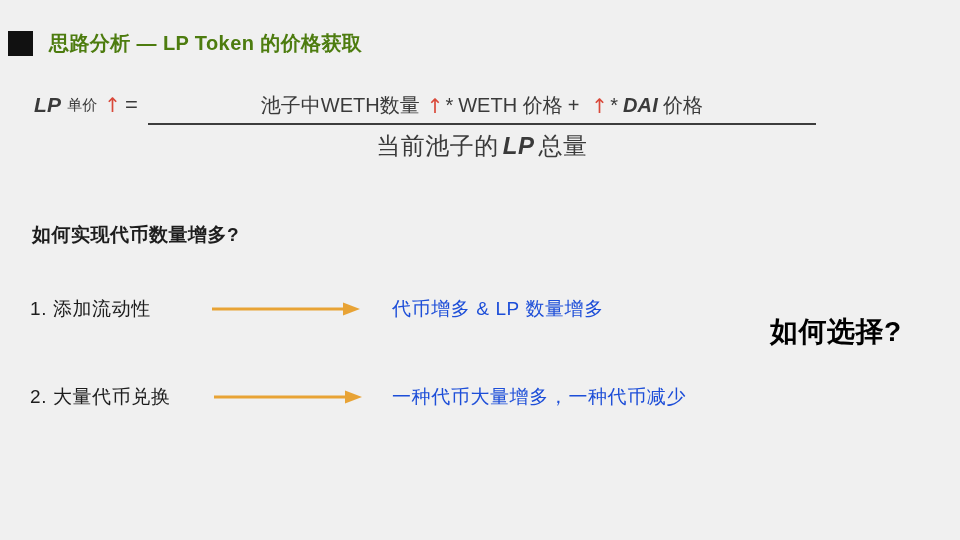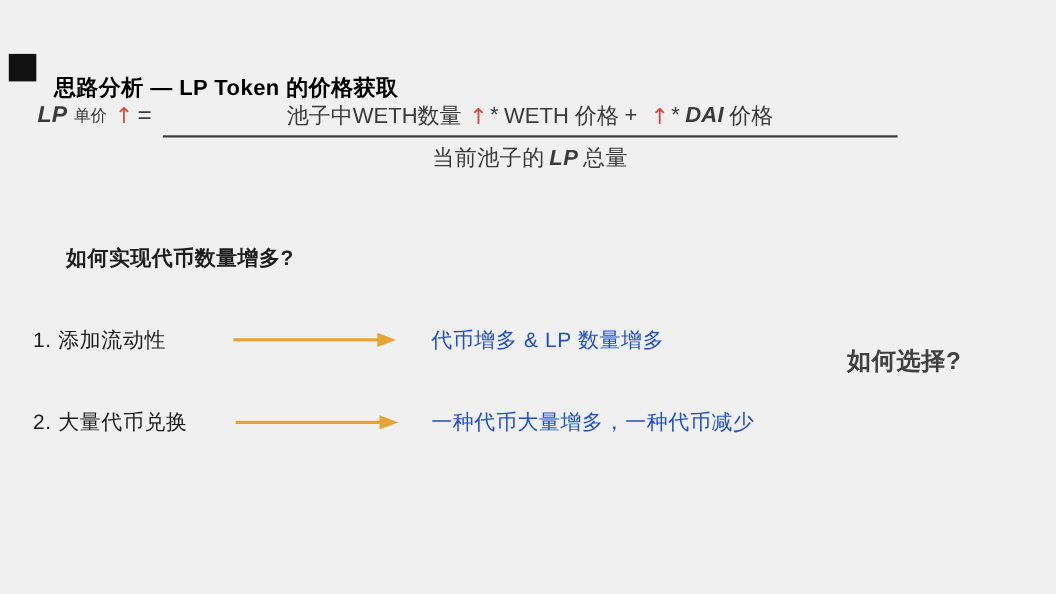--- a/index.html
+++ b/index.html
@@ -35,23 +35,22 @@
   .title-bullet {
     width: 25px;
     height: 25px;
     background: #111111;
     flex: 0 0 auto;
   }
   .title-text {
     font-size: 20px;
     font-weight: 600;
     letter-spacing: 0.4px;
-    color: #000000;
-    white-space: nowrap;
-    margin-top: 36px;
+    color: #4d7c0f;
+    white-space: nowrap;
   }
 
   
   .formula {
     position: absolute;
     left: 34px;
     top: 92px;
     display: flex;
     align-items: flex-start;
     color: #3a3a3a;
@@ -96,51 +95,50 @@
     align-items: center;
     white-space: nowrap;
   }
   .numerator .sp { display: inline-block; width: 5px; }
   .frac-bar {
     width: 668px;
     height: 2px;
     background: #3d3d3d;
   }
   .denominator {
-    font-size: 20px;
+    font-size: 24px;
     padding-top: 5px;
     letter-spacing: 0.5px;
   }
   .den-ital {
     font-style: italic;
     font-weight: 700;
     padding: 0 4px;
   }
 
   
   .question {
     position: absolute;
     left: 32px;
     top: 222px;
     font-size: 19px;
     font-weight: 600;
     color: #1d1d1d;
     letter-spacing: 0.5px;
-    margin-left: 28px;
   }
 
   
   .option-row {
     position: absolute;
     display: flex;
     align-items: center;
     left: 30px;
   }
   #option-row-1 { top: 296px; }
-  #option-row-2 { top: 371px; }
+  #option-row-2 { top: 384px; }
 
   .option-label {
     font-size: 19px;
     color: #1d1d1d;
     letter-spacing: 0.6px;
     white-space: nowrap;
   }
   #option-row-1 .option-label { width: 182px; }
   #option-row-2 .option-label { width: 184px; }
 
@@ -160,23 +158,23 @@
     white-space: nowrap;
   }
   #option-row-1 .option-result { margin-left: 30px; }
   #option-row-2 .option-result { margin-left: 28px; }
 
   
   .callout {
     position: absolute;
     left: 770px;
     top: 313px;
-    font-size: 22px;
+    font-size: 28px;
     font-weight: 700;
-    color: #404040;
+    color: #000000;
     letter-spacing: 0.5px;
     white-space: nowrap;
   }
 </style>
 </head>
 <body>
 
 <div class="slide">
 
   <div class="title-row">

